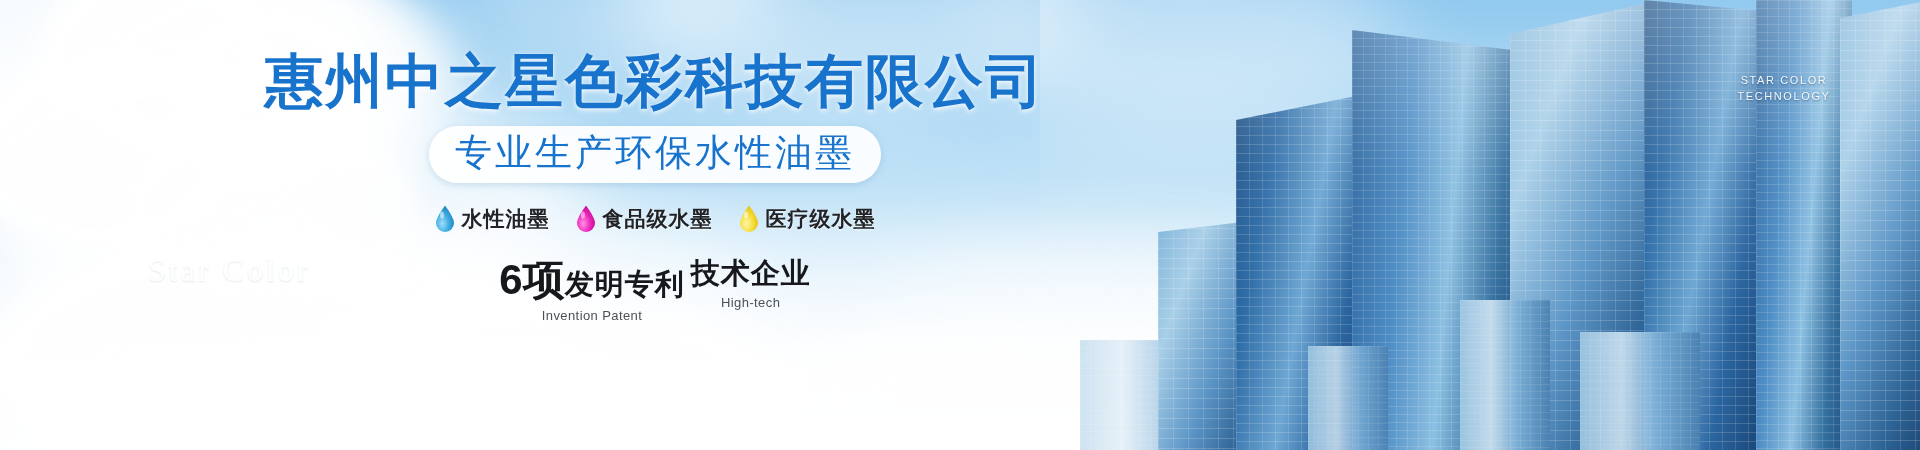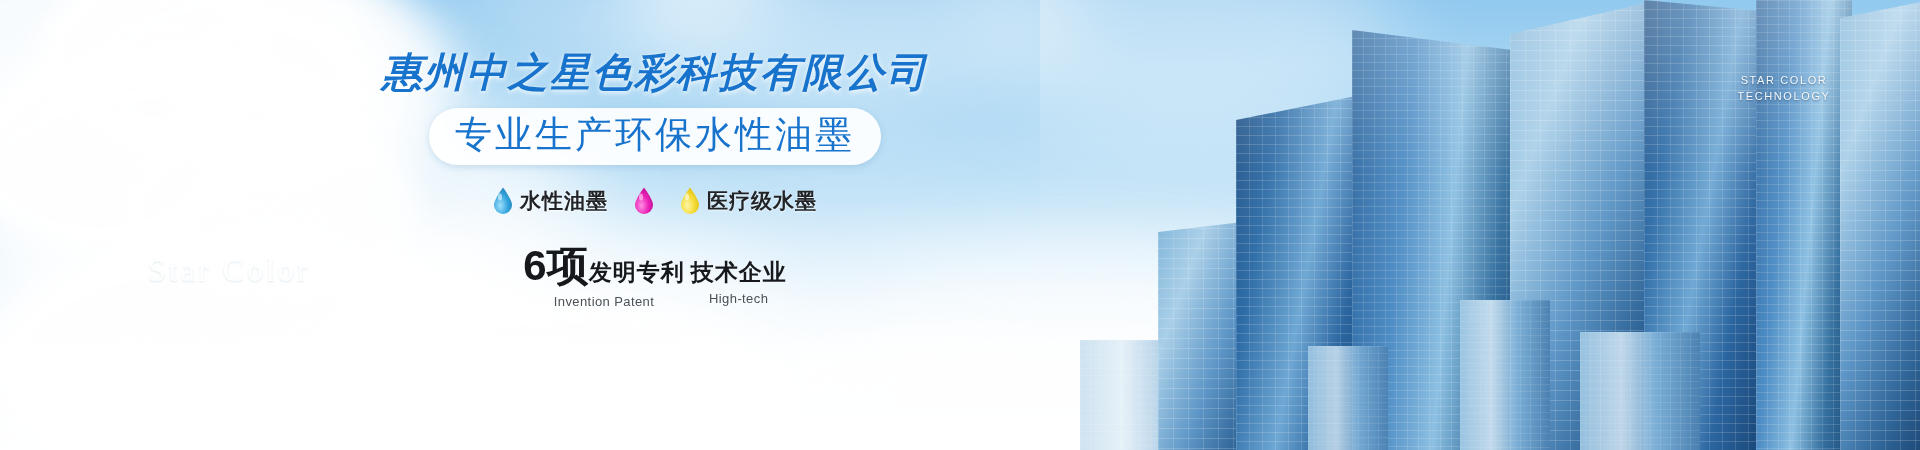--- a/index.html
+++ b/index.html
@@ -110,25 +110,24 @@
   }
 
   
   #content {
     position:absolute; left:0; top:0; width:1310px; height:450px;
     display:flex; flex-direction:column; align-items:center;
     padding-top:52px;
   }
 
   #main-title {
-    font-size:40px; font-weight:bold; line-height:1;
+    font-size:58px; font-weight:bold; line-height:1;
     color:#1873cd; letter-spacing:2px;
     white-space:nowrap;
     text-shadow:0 2px 5px rgba(255,255,255,.85), 0 0 1px rgba(255,255,255,.9);
-    font-style:italic;
   }
 
   #subtitle-pill {
     margin-top:16px;
     background:rgba(255,255,255,.92);
     border-radius:34px;
     padding:7px 26px 9px;
     box-shadow:0 2px 7px rgba(110,160,200,.30);
   }
   #subtitle-text {
@@ -152,23 +151,22 @@
     margin-top:26px;
     display:flex; align-items:flex-start; gap:6px;
   }
   .badge { display:flex; flex-direction:column; align-items:center; }
   .badge-main { display:flex; align-items:baseline; white-space:nowrap; }
   .badge-big {
     font-size:42px; font-weight:bold; color:#16181c; letter-spacing:0;
     line-height:1;
   }
   .badge-small {
-    font-size:23px; font-weight:bold; color:#16181c; letter-spacing:1px;
+    font-size:29px; font-weight:bold; color:#16181c; letter-spacing:1px;
     line-height:1;
-    margin-top:20px;
   }
   .badge-en {
     margin-top:7px; font-size:13px; color:#4a5157; letter-spacing:.4px;
     white-space:nowrap;
   }
 </style>
 </head>
 <body>
 
 <div id="banner">
@@ -271,20 +269,21 @@
           <defs>
               <radialGradient id="g1" cx="35%" cy="68%" r="72%">
             <stop offset="0%" stop-color="#ff8fe4"></stop>
                 <stop offset="55%" stop-color="#ec23b8"></stop>
             <stop offset="100%" stop-color="#bd0d92"></stop>
               </radialGradient>
             </defs>
           <path d="M20 1C20 1 2 25 2 36a18 18 0 0 0 36 0C38 25 20 1 20 1z" fill="url(#g1)"></path>
           <ellipse cx="14" cy="20" rx="4" ry="7" fill="#ffffff" opacity=".5"></ellipse>
         </svg>
+        <span class="feature-label">食品级水墨</span>
       </div>
 
       <div class="feature">
         <svg class="drop" viewBox="0 0 40 54">
           <defs>
               <radialGradient id="g2" cx="35%" cy="68%" r="72%">
             <stop offset="0%" stop-color="#fdf5a8"></stop>
                 <stop offset="55%" stop-color="#f5dc37"></stop>
             <stop offset="100%" stop-color="#e0bf10"></stop>
               </radialGradient>

